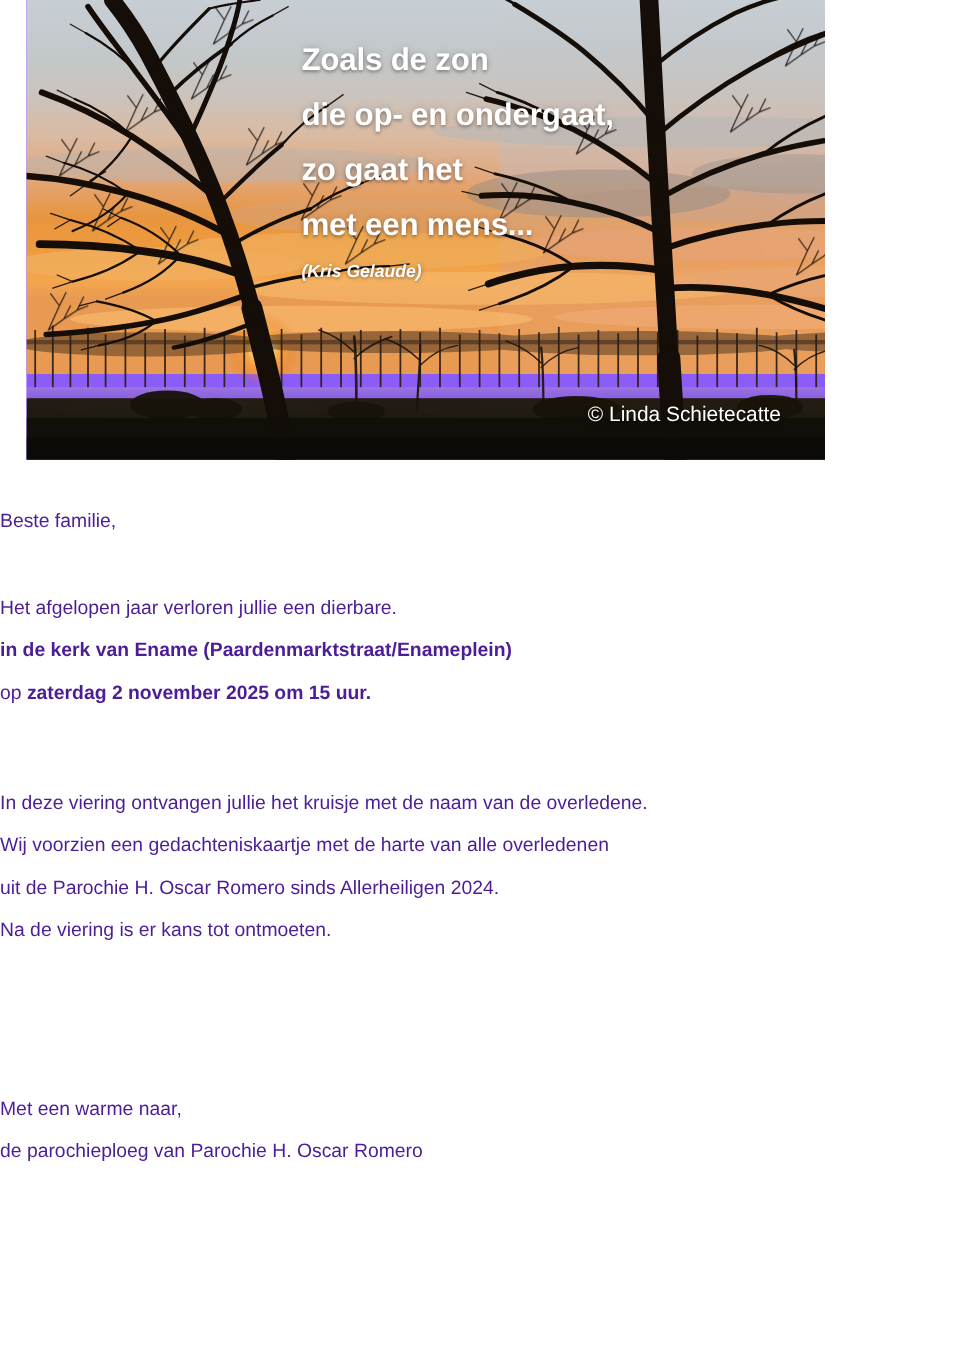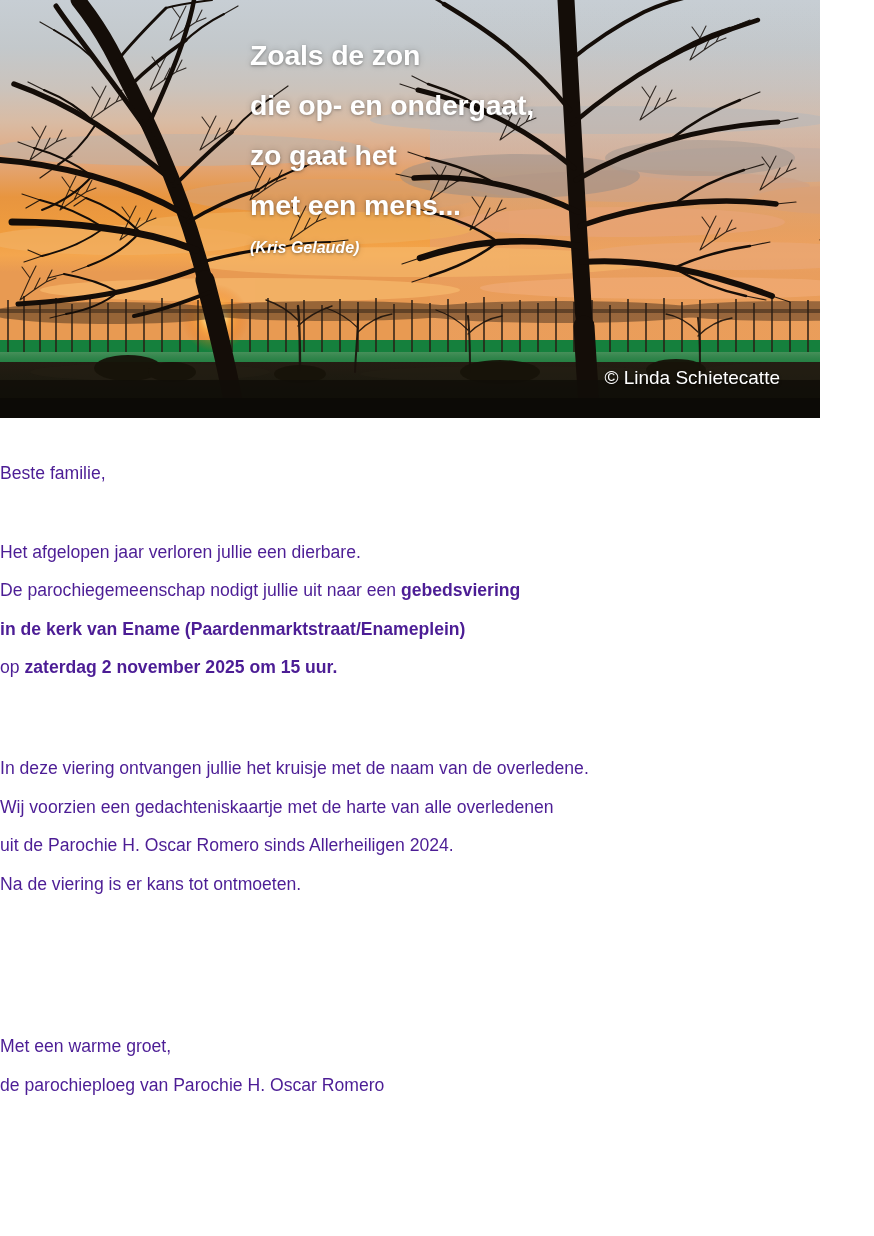--- a/index.html
+++ b/index.html
@@ -12,24 +12,25 @@
     height: 1236px;
     font-family: "Liberation Sans", sans-serif;
     color: #111111;
     overflow: hidden;
     position: relative;
   }
 
   
   .hero {
     position: relative;
-    width: 820px;
+    width: 726px;
     height: 418px;
     overflow: hidden;
-    background: #15803d;
+    background: #8b5cf6;
+    margin-left: 24px;
   }
   .hero-photo {
     position: absolute;
     inset: 0;
     width: 874px;
     height: 418px;
   }
   .hero-photo svg { display: block; width: 874px; height: 418px; }
 
   
@@ -351,37 +352,36 @@
 </div>
 
 <div class="letter">
 
   <div class="ln">Beste familie,</div>
 
   <div class="spacer-md"></div>
 
   <div class="para">
     <div class="ln">Het afgelopen jaar verloren jullie een dierbare.</div>
-    <div class="ln"><span>De parochiegemeenschap nodigt jullie uit naar een </span><b>gebedsviering</b></div>
     <div class="ln"><b>in de kerk van Ename (Paardenmarktstraat/Enameplein)</b></div>
     <div class="ln"><span>op </span><b>zaterdag 2 november 2025 om 15 uur.</b></div>
   </div>
 
   <div class="spacer-lg"></div>
 
   <div class="para">
     <div class="ln">In deze viering  ontvangen jullie het kruisje met de naam van de overledene.</div>
     <div class="ln">Wij voorzien een gedachteniskaartje met de harte van alle overledenen</div>
     <div class="ln">uit de Parochie H. Oscar Romero sinds Allerheiligen 2024.</div>
     <div class="ln">Na de viering is er kans tot ontmoeten.</div>
   </div>
 
   <div class="spacer-lg"></div>
 
 
   <div class="spacer-lg"></div>
 
   <div class="para">
-    <div class="ln">Met een warme groet,</div>
+    <div class="ln">Met een warme naar,</div>
     <div class="ln">de parochieploeg van Parochie H. Oscar Romero</div>
   </div>
 
 </div>
 
 </body></html>

